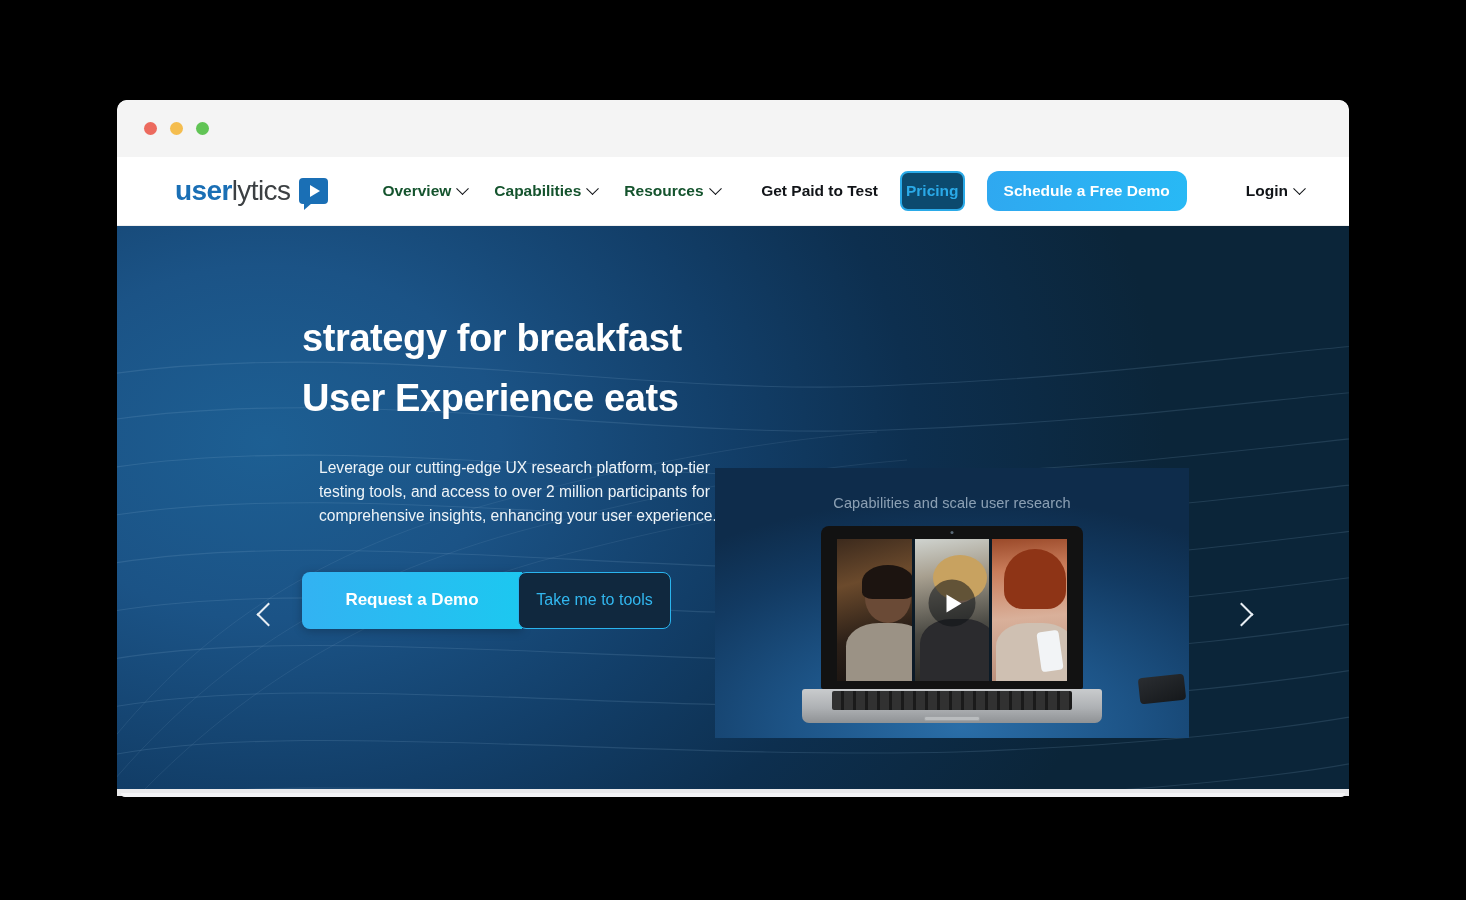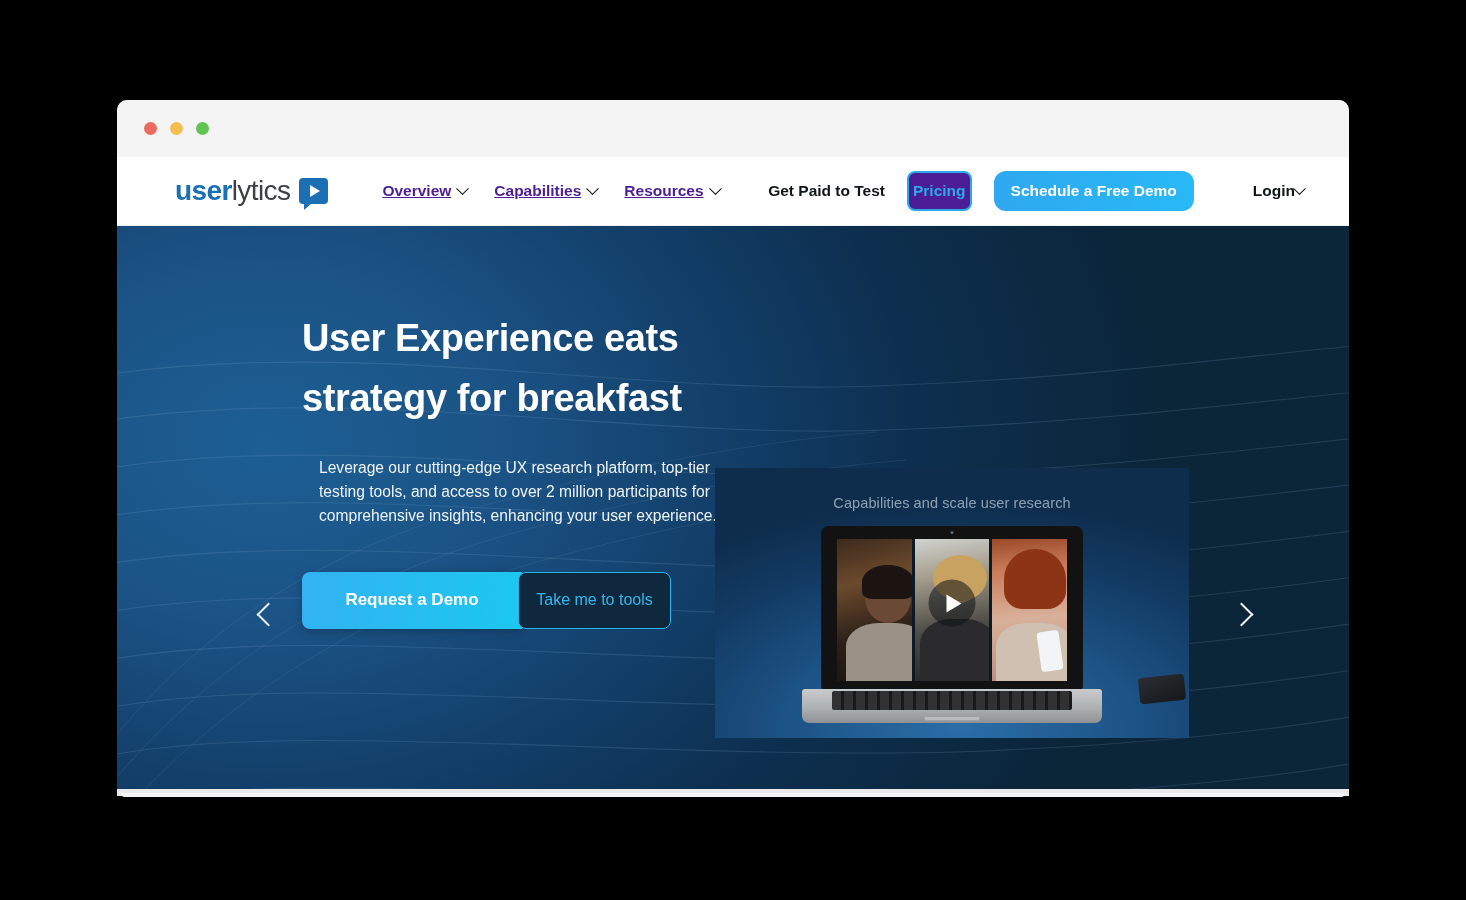--- a/index.html
+++ b/index.html
@@ -103,58 +103,58 @@
     left: 11px; top: 7px;
     width: 0; height: 0;
     border-left: 10px solid #ffffff;
     border-top: 6px solid transparent;
     border-bottom: 6px solid transparent;
   }
 
   .nav-links { display: flex; align-items: center; gap: 27px; margin-left: 54px; }
   .nav-link {
     display: flex; align-items: center; gap: 7px;
-    font-size: 15.5px; font-weight: 700; color: #4c1d95;
-    cursor: pointer; white-space: nowrap; text-decoration: underline;
+    font-size: 15.5px; font-weight: 700; color: #14532d;
+    cursor: pointer; white-space: nowrap;
   }
   .chev {
     width: 9px; height: 9px;
     border-right: 1.6px solid #111418;
     border-bottom: 1.6px solid #111418;
     transform: rotate(45deg) translate(-2px,-2px);
   }
 
   .nav-right {
     margin-left: auto;
     display: flex; align-items: center; gap: 22px;
     padding-right: 45px;
   }
   .nav-plain {
     font-size: 15.5px; font-weight: 700; color: #111418;
     cursor: pointer; white-space: nowrap; margin-left: 37px;
   }
   .btn-pricing {
     border: 2px solid #2aaae8;
     color: #2aaae8;
-    background: #4c1d95;
+    background: #0c4a6e;
     border-radius: 8px;
     padding: 9px 4px;
     font-size: 15.5px; font-weight: 700;
     cursor: pointer; white-space: nowrap;
   }
   .btn-demo {
     background: linear-gradient(100deg, #2fa8f0 0%, #28b9f5 100%);
     color: #ffffff;
     border: none;
     border-radius: 12px;
     padding: 11px 17px;
     font-size: 15.5px; font-weight: 700;
     cursor: pointer; white-space: nowrap;
   }
-  .nav-login { display: flex; align-items: center; cursor: pointer; }
+  .nav-login { display: flex; align-items: center; gap: 7px; cursor: pointer; }
 
   
   .hero {
     position: relative;
     height: 569px;
     background: radial-gradient(ellipse 900px 680px at 12% 38%, #1d5f93 0%, #1b5386 26%, #123e68 52%, #0d2f4f 72%, #0b2539 100%);
     overflow: hidden;
   }
   .hero-waves { position: absolute; inset: 0; opacity: 0.5; }
 
@@ -420,22 +420,22 @@
           <path d="M-40,560 C60,420 180,330 380,276 C540,232 660,214 760,206"></path>
           <path d="M-40,600 C70,455 200,362 400,306 C560,262 690,242 790,234"></path>
           <path d="M-40,640 C80,490 220,394 420,336 C580,292 720,270 820,262"></path>
         </g>
       </svg>
 
       <div class="hero-inner">
 
         <div class="hero-copy">
           <div class="hero-title">
+            <div>strategy for breakfast</div>
             <div>User Experience eats</div>
-            <div>strategy for breakfast</div>
           </div>
           <div class="hero-sub">Leverage our cutting-edge UX research platform, top-tier testing tools, and access to over 2 million participants for comprehensive insights, enhancing your user experience.</div>
           <div class="hero-btns">
             <button class="btn-request">Request a Demo</button>
             <button class="btn-plans">Take me to tools</button>
           </div>
         </div>
 
         <div class="video-card">
           <div class="video-bg"></div>

